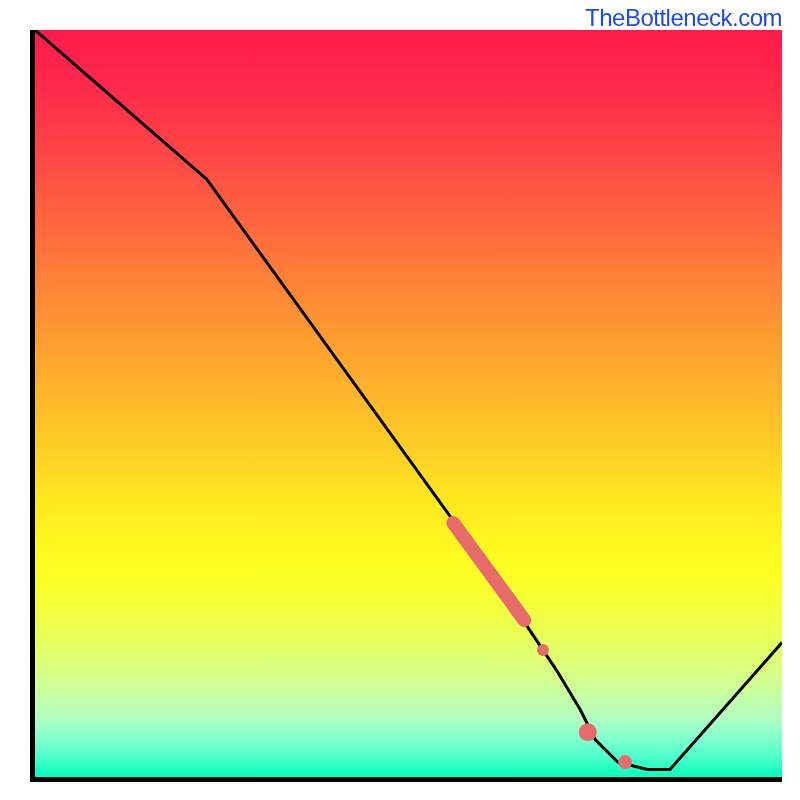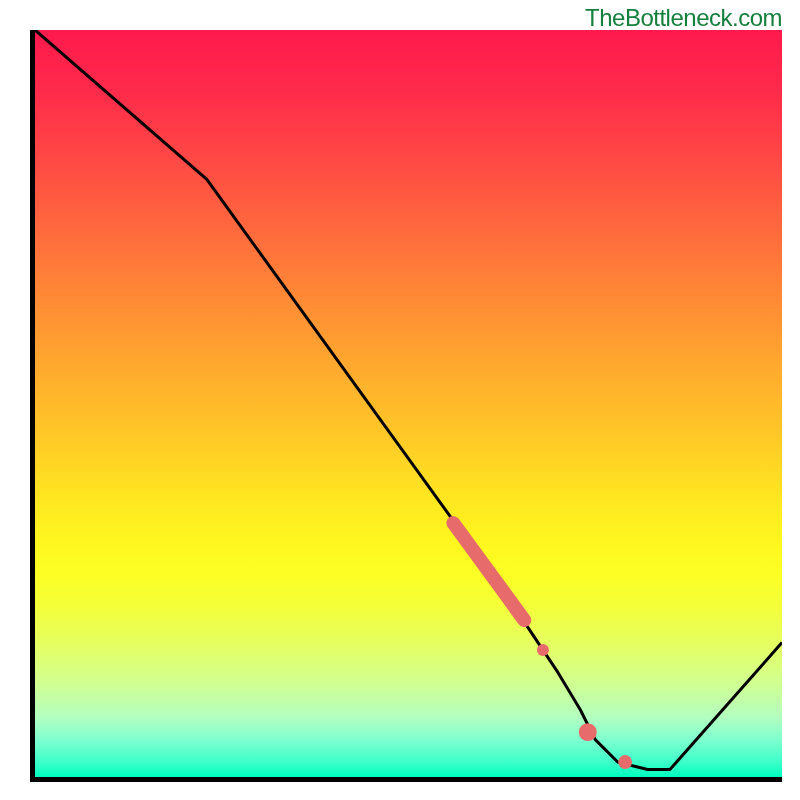--- a/index.html
+++ b/index.html
@@ -52,21 +52,21 @@
     left: 0;
     width: 100%;
     height: 100%;
     pointer-events: none;
   }
   .watermark {
     position: absolute;
     top: 4px;
     right: 18px;
     font-size: 24px;
-    color: #15803d;
+    color: #1d4ed8;
     font-family: Arial, sans-serif;
     letter-spacing: -0.5px;
   }
 </style>
 </head>
 <body>
 
 <div class="chart-wrap">
 
   <div class="watermark">TheBottleneck.com</div>

